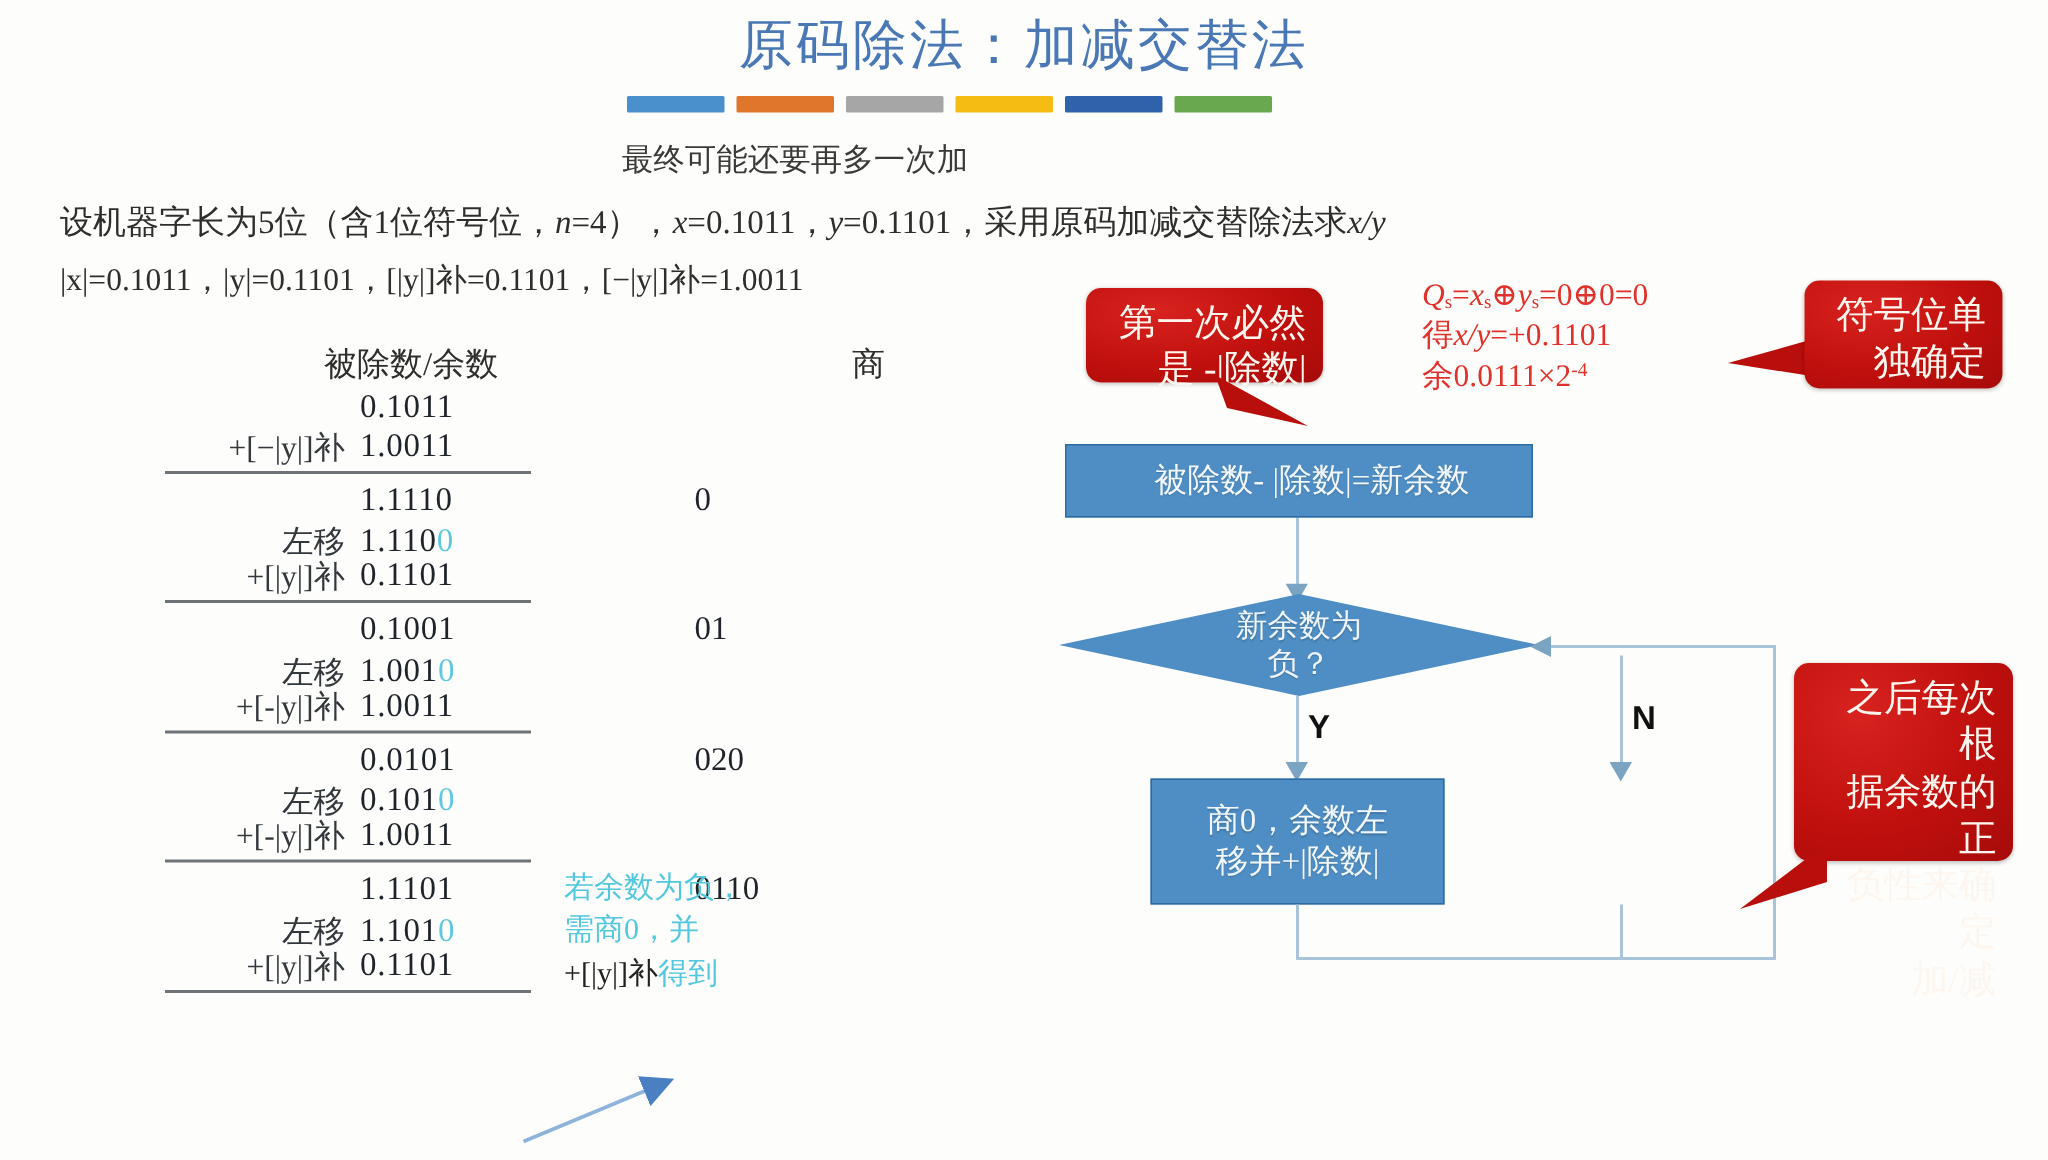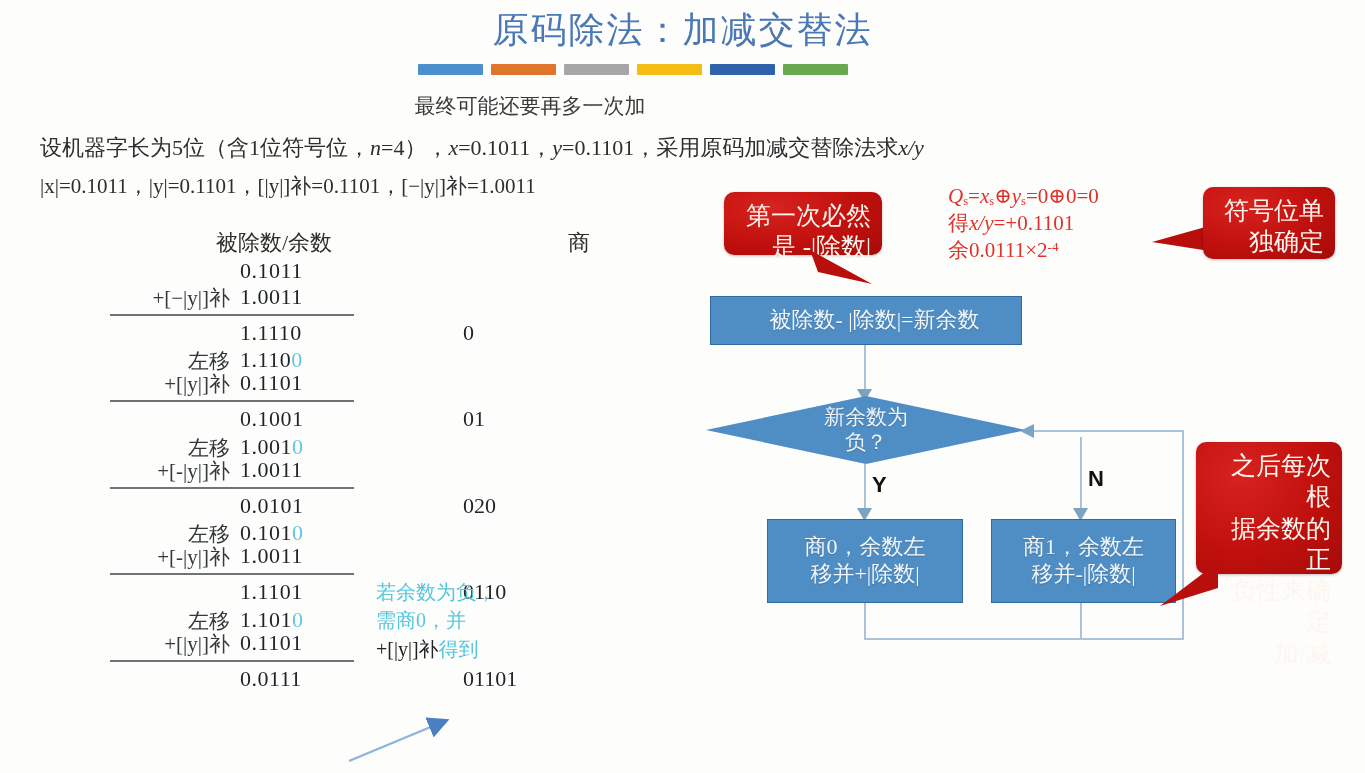--- a/index.html
+++ b/index.html
@@ -186,25 +186,20 @@
         <div class="row" style="position: absolute; left: 0px; top: 349px; width: 100%;">
           <div class="lab">左移</div>
           <div class="num">1.101<span class="sh">0</span></div>
           <div class="q"></div>
         </div>
         <div class="row" style="position: absolute; left: 0px; top: 372px; width: 100%;">
           <div class="lab">+[|y|]补</div>
           <div class="num">0.1101</div>
           <div class="q"></div>
         </div>
-        <div class="row" style="position: absolute; left: 0px; top: 408px; width: 100%;">
-          <div class="lab"></div>
-          <div class="num">0.0111</div>
-          <div class="q">01101</div>
-        </div>
         <div class="rule" style="top: 56px;"></div>
         <div class="rule" style="top: 142px;"></div>
         <div class="rule" style="top: 229px;"></div>
         <div class="rule" style="top: 315px;"></div>
         <div class="rule" style="top: 402px;"></div>
       </div>
   </div>
 
   <div class="cyannote">
     <div>若余数为负，</div>
@@ -272,26 +267,20 @@
     <path d="M0,0 L15,0 L7.5,13 z" fill="#7ba3c2"></path>
   </svg>
   <div class="yn" style="left:1088px;top:466px;">N</div>
 
   <div class="fbox" style="left:767px;top:519px;width:196px;height:84px;">
     <span id="box-yes">
         <div>商0，余数左</div>
         <div>移并+|除数|</div>
       </span>
   </div>
-  <div class="fbox" style="left:991px;top:519px;width:185px;height:84px;">
-    <span id="box-no">
-        <div>商1，余数左</div>
-        <div>移并-|除数|</div>
-      </span>
-  </div>
 
   <div class="conn" style="left:864px;top:603px;width:2px;height:37px;"></div>
   <div class="conn" style="left:864px;top:638px;width:320px;height:2px;"></div>
   <div class="conn" style="left:1080px;top:603px;width:2px;height:37px;"></div>
   <div class="conn" style="left:1182px;top:430px;width:2px;height:210px;"></div>
   <div class="conn" style="left:1030px;top:430px;width:154px;height:2px;"></div>
   <svg style="position:absolute;left:1020px;top:424px;" width="15" height="15">
     <path d="M14,0 L14,14 L0,7 z" fill="#7ba3c2"></path>
   </svg>
 

